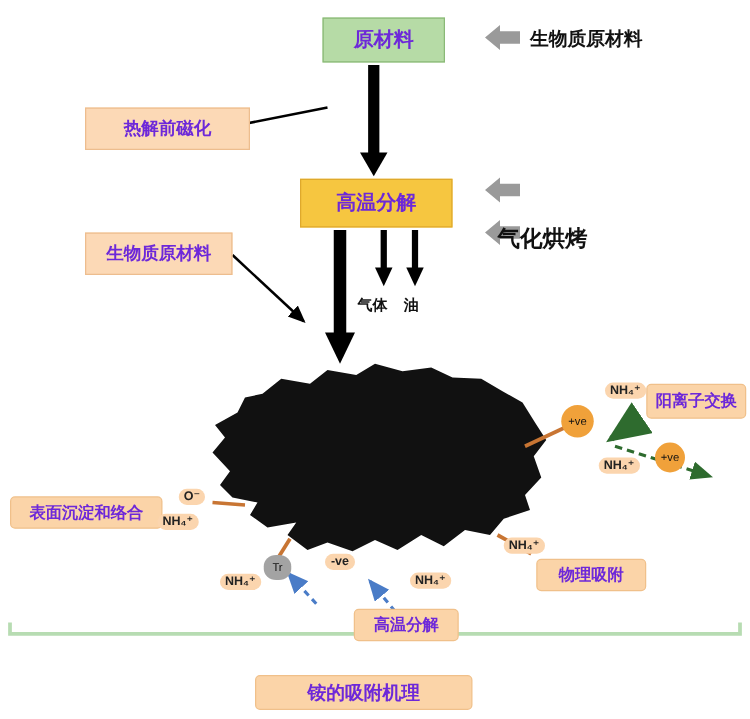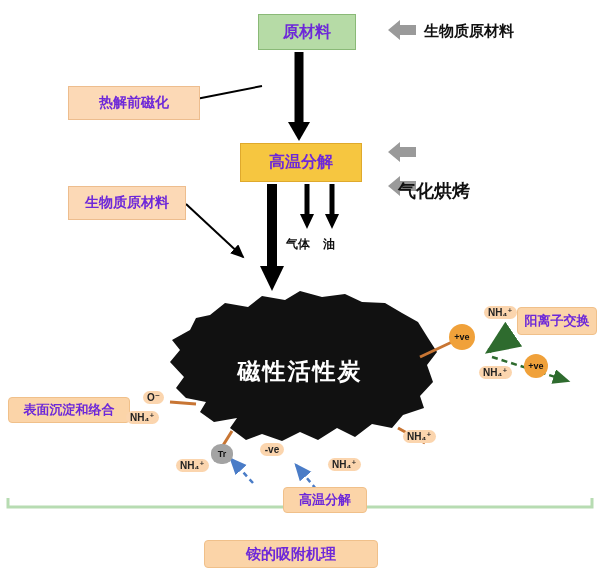--- a/index.html
+++ b/index.html
@@ -17,21 +17,21 @@
   .side-text { position:absolute; z-index:2; font-weight:bold; font-size:15px; color:#111; white-space:nowrap; }
   .small-label { position:absolute; z-index:2; font-weight:bold; font-size:12px; color:#111; white-space:nowrap; }
 
   .core-label { position:absolute; z-index:3; left:195px; top:356px; width:210px; text-align:center;
                 color:#ffffff; font-weight:bold; font-size:23px; letter-spacing:2px; }
 
   .pill { position:absolute; z-index:3; background:#fbd5ae; border-radius:8px; padding:1px 4px;
           font-size:10px; font-weight:bold; color:#222; white-space:nowrap; }
   .round-site { position:absolute; z-index:3; background:#f0a13a; border-radius:50%;
                 display:flex; align-items:center; justify-content:center;
-                font-size:9px; font-weight:bold; color:#111; }
+                font-size:9px; font-weight:normal; color:#111; }
 </style>
 </head>
 <body>
 
 <div class="canvas">
 
   <svg class="overlay" viewBox="0 0 600 575">
     <defs>
       <marker id="mBlack" markerWidth="9" markerHeight="8" refX="6" refY="3" orient="auto">
         <path d="M0,0 L7,3 L0,6 Z" fill="#000"></path>
@@ -87,34 +87,34 @@
   <div class="box peach-box" style="left:68px; top:186px; width:118px; height:34px;">生物质原材料</div>
 
   <div class="box yellow-box" style="left:240px; top:143px; width:122px; height:39px;">高温分解</div>
 
 
   <div class="side-text" style="left:398px; top:179px; font-size:18px;">气化烘烤</div>
 
   <div class="small-label" style="left:286px; top:236px;font-family:Liberation Mono, monospace;">气体</div>
   <div class="small-label" style="left:323px; top:236px;">油</div>
 
-  <div class="core-label">磁性活性炭</div>
 
   <div class="pill" style="left:143px; top:391px;">O⁻</div>
   <div class="pill" style="left:126px; top:411px;">NH₄⁺</div>
   <div class="box mech-box" style="left:8px; top:397px; width:122px; height:26px;">表面沉淀和络合</div>
 
   <div class="round-site" style="left:211px; top:444px; width:22px; height:20px; border-radius:45%; background:#a3a3a3;">Tr</div>
   <div class="pill" style="left:176px; top:459px;">NH₄⁺</div>
 
   <div class="pill" style="left:260px; top:443px; text-align:center; width:24px;">-ve</div>
   <div class="pill" style="left:328px; top:458px;">NH₄⁺</div>
   <div class="box mech-box" style="left:283px; top:487px; width:84px; height:26px;">高温分解</div>
 
   <div class="pill" style="left:403px; top:430px;">NH₄⁺</div>
+  <div class="box mech-box" style="left:429px; top:447px; width:88px; height:26px;">物理吸附</div>
 
   <div class="round-site" style="left:449px; top:324px; width:26px; height:26px;">+ve</div>
   <div class="pill" style="left:484px; top:306px;">NH₄⁺</div>
   <div class="box mech-box" style="left:517px; top:307px; width:80px; height:28px;">阳离子交换</div>
   <div class="round-site" style="left:524px; top:354px; width:24px; height:24px;">+ve</div>
   <div class="pill" style="left:479px; top:366px;">NH₄⁺</div>
 
   <div class="box mech-box" style="left:204px; top:540px; width:174px; height:28px; font-size:15px;">铵的吸附机理</div>
 
 </div>

